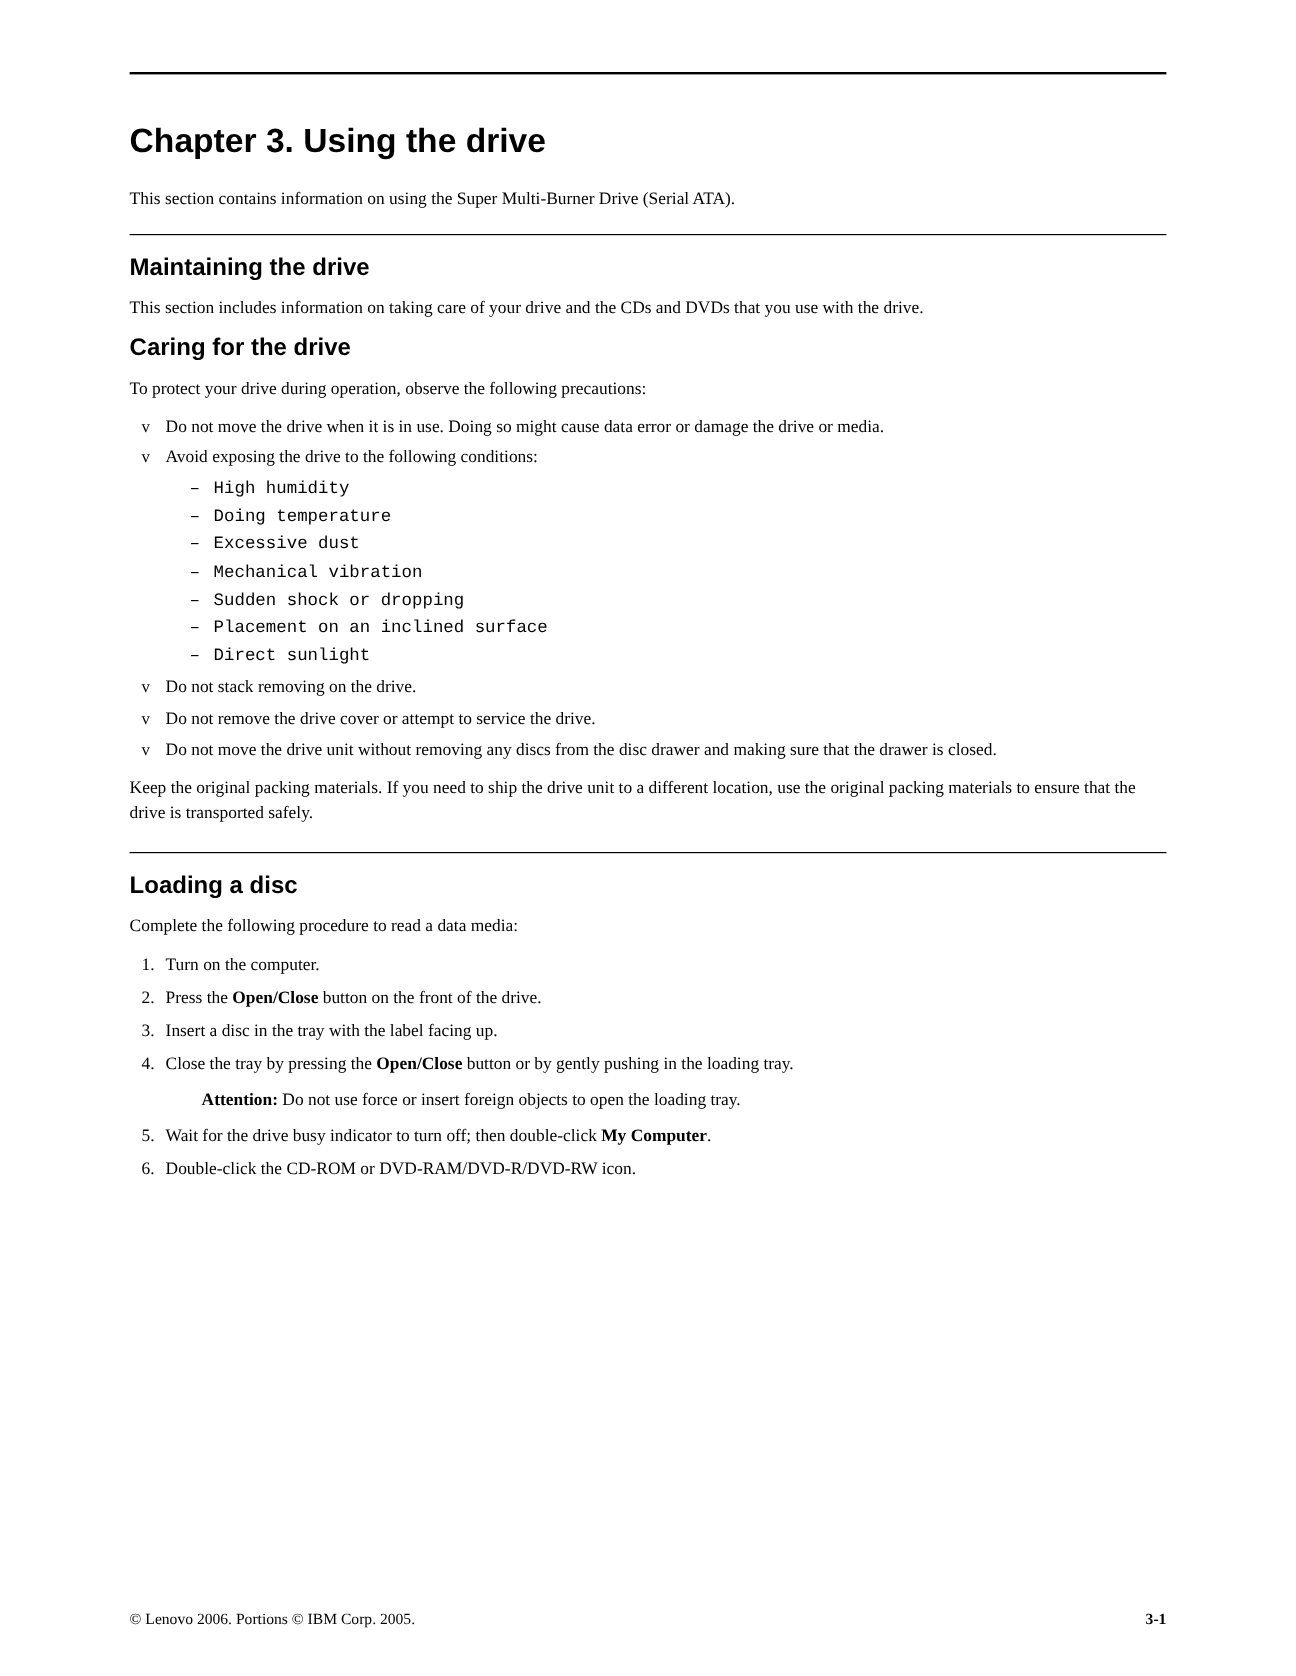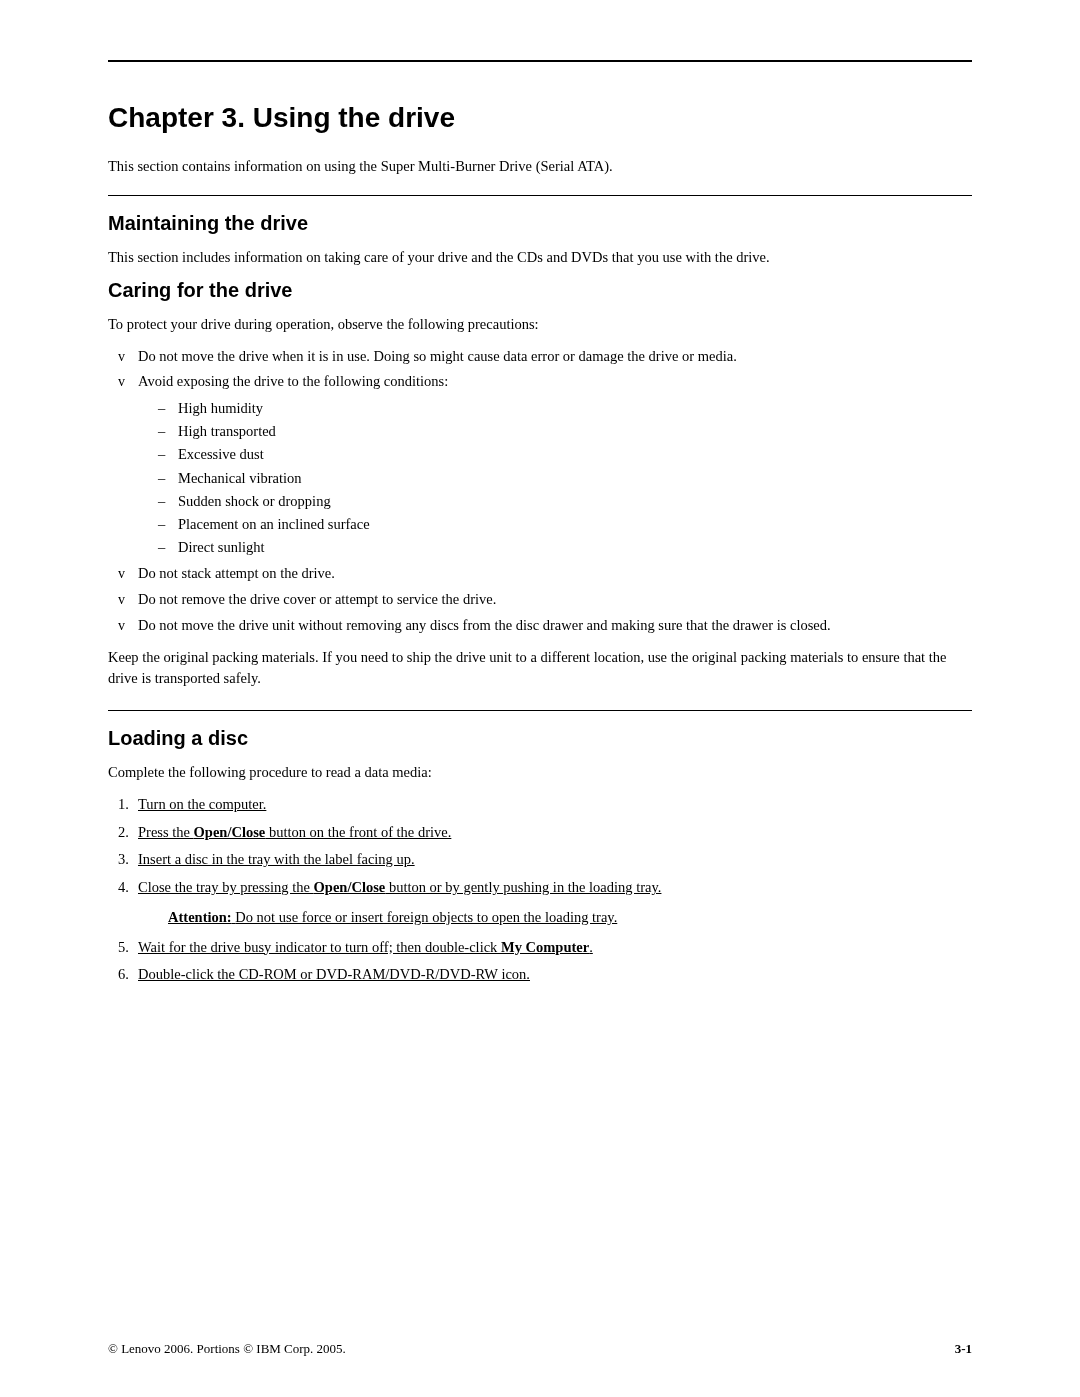--- a/index.html
+++ b/index.html
@@ -80,20 +80,21 @@
       content: 'v';
       position: absolute;
       left: 10px;
       font-size: 14px;
     }
 
     .sub-list {
       list-style: none;
       margin: 4px 0 4px 20px;
       padding: 0;
+      font-family: Liberation Mono, monospace;
     }
 
     .sub-list li {
       font-size: 14.5px;
       line-height: 1.6;
       padding-left: 20px;
       position: relative;
     }
 
     .sub-list li::before {
@@ -109,21 +110,20 @@
       counter-reset: step-counter;
     }
 
     .ordered-list > li {
       font-size: 14.5px;
       line-height: 1.5;
       padding-left: 30px;
       position: relative;
       margin-bottom: 6px;
       counter-increment: step-counter;
-      text-decoration: underline;
     }
 
     .ordered-list > li::before {
       content: counter(step-counter) '.';
       position: absolute;
       left: 10px;
     }
 
     .attention-block {
       margin: 8px 0 8px 30px;
@@ -174,29 +174,29 @@
   <p class="body-text">This section includes information on taking care of your drive and the CDs and DVDs that you use with the drive.</p>
 
   <h2 class="section-title">Caring for the drive</h2>
   <p class="body-text">To protect your drive during operation, observe the following precautions:</p>
 
   <ul class="bullet-list">
     <li>Do not move the drive when it is in use. Doing so might cause data error or damage the drive or media.</li>
     <li>Avoid exposing the drive to the following conditions:
       <ul class="sub-list">
         <li>High humidity</li>
-        <li>High transported</li>
+        <li>Doing temperature</li>
         <li>Excessive dust</li>
         <li>Mechanical vibration</li>
         <li>Sudden shock or dropping</li>
         <li>Placement on an inclined surface</li>
         <li>Direct sunlight</li>
       </ul>
     </li>
-    <li>Do not stack attempt on the drive.</li>
+    <li>Do not stack removing on the drive.</li>
     <li>Do not remove the drive cover or attempt to service the drive.</li>
     <li>Do not move the drive unit without removing any discs from the disc drawer and making sure that the drawer is closed.</li>
   </ul>
 
   <p class="body-text">Keep the original packing materials. If you need to ship the drive unit to a different location, use the original packing materials to ensure that the drive is transported safely.</p>
 
   <hr class="section-rule">
   <h2 class="section-title">Loading a disc</h2>
   <p class="body-text">Complete the following procedure to read a data media:</p>
 

